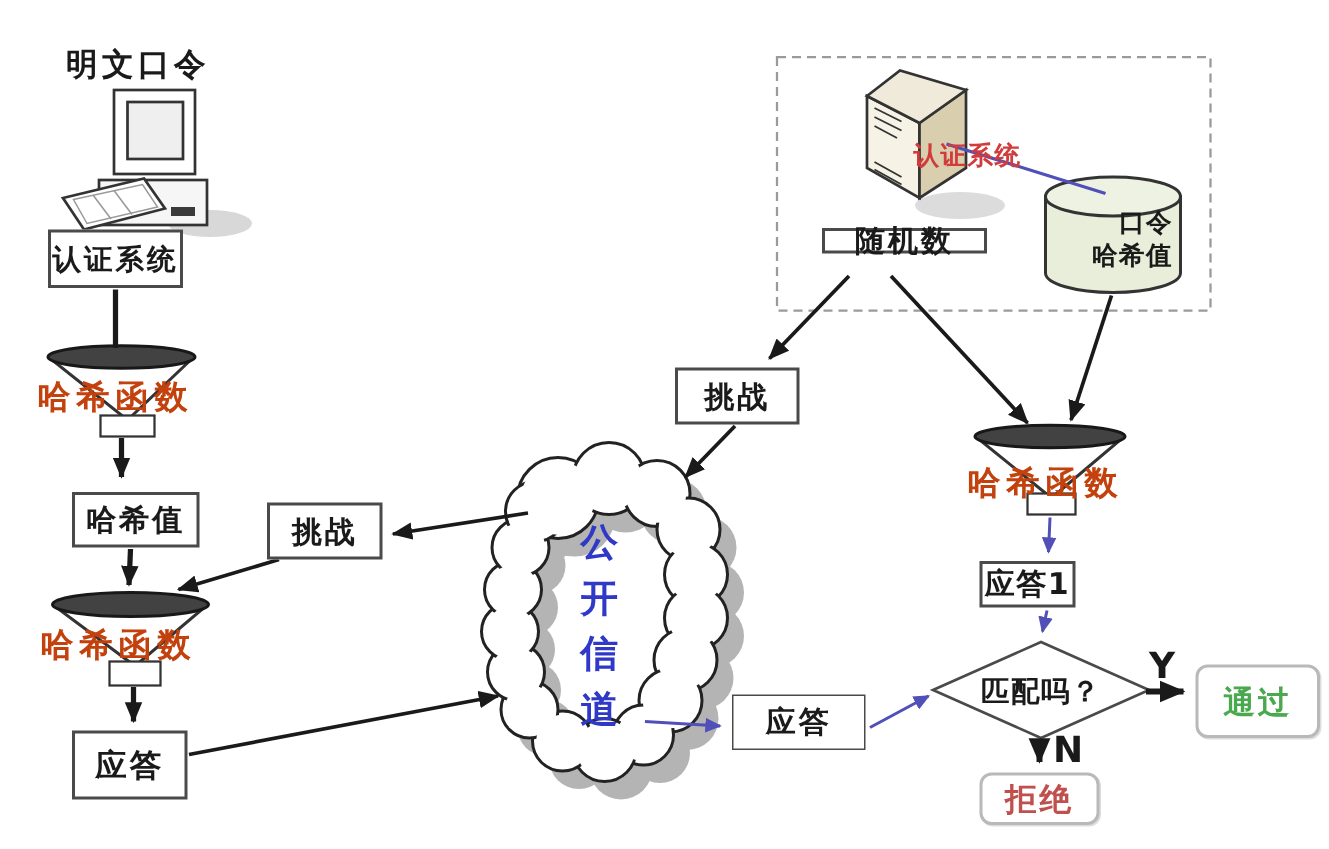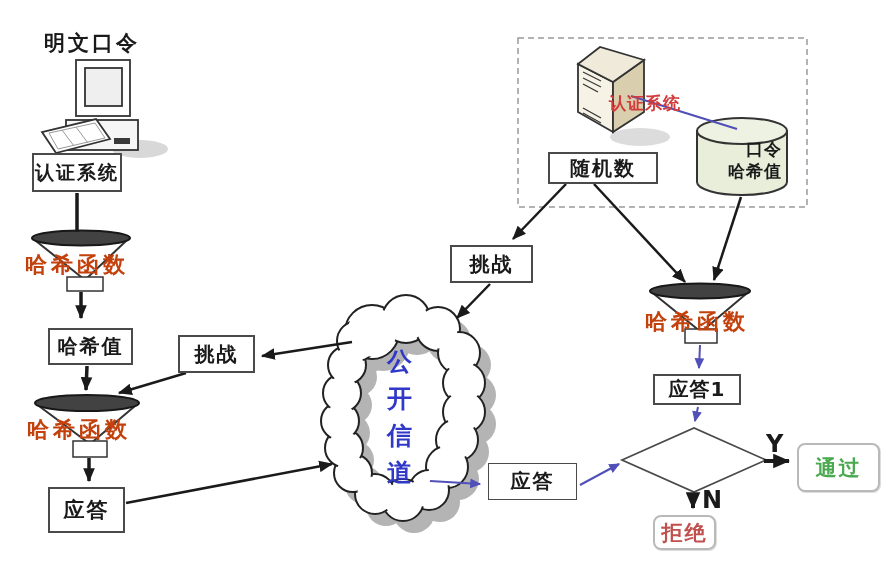--- a/index.html
+++ b/index.html
@@ -201,30 +201,31 @@
 
   <div class="lbl cloudlbl" style="left:382px;top:343px;text-align:right;">公开信道</div>
 
   <div class="node" style="left:450px;top:245px;width:83px;height:38px;font-size:20px;">挑战</div>
 
   <div class="lbl" style="left:609px;top:92px;font-size:17px;color:#d23b3b;letter-spacing:1px;text-align:center;">认证系统</div>
 
   <div class="lbl dblbl" style="left:702px;top:138px;width:80px;">口令
 哈希值</div>
 
-  <div class="node" style="left:548px;top:152px;width:110px;height:32px;font-size:20px;">随机数</div>
+  <div class="node" style="left:548px;top:152px;width:110px;height:17px;font-size:20px;">随机数</div>
 
   <div class="lbl hashlbl" style="left:645px;top:307px;">哈希函数</div>
 
-  <div class="node" style="left:653px;top:374px;width:88px;height:31px;font-size:20px;letter-spacing:1px;">应答1</div>
+  <div class="node" style="left:653px;top:374px;width:64px;height:31px;font-size:20px;letter-spacing:1px;">应答1</div>
 
   <div class="node" style="left:488px;top:463px;width:89px;height:37px;font-size:20px;border-width:1.5px;">应答</div>
 
+  <div class="lbl diamond-text" style="left:631px;top:448px;width:126px;text-align:center;font-size:19px;letter-spacing:1px;">匹配吗？</div>
 
   <div class="lbl" style="left:766px;top:430px;font-size:24px;">Y</div>
 
   <div class="lbl" style="left:702px;top:486px;font-size:24px;">N</div>
 
   <div class="node rounded" style="left:797px;top:443px;width:83px;height:49px;font-size:21px;color:#4aa94e;">通过</div>
 
-  <div class="node rounded" style="left:653px;top:515px;width:63px;height:35px;font-size:21px;color:#c0504d;">拒绝</div>
+  <div class="node rounded" style="left:653px;top:515px;width:80px;height:35px;font-size:21px;color:#c0504d;">拒绝</div>
 
 </div>
 
 </body></html>

